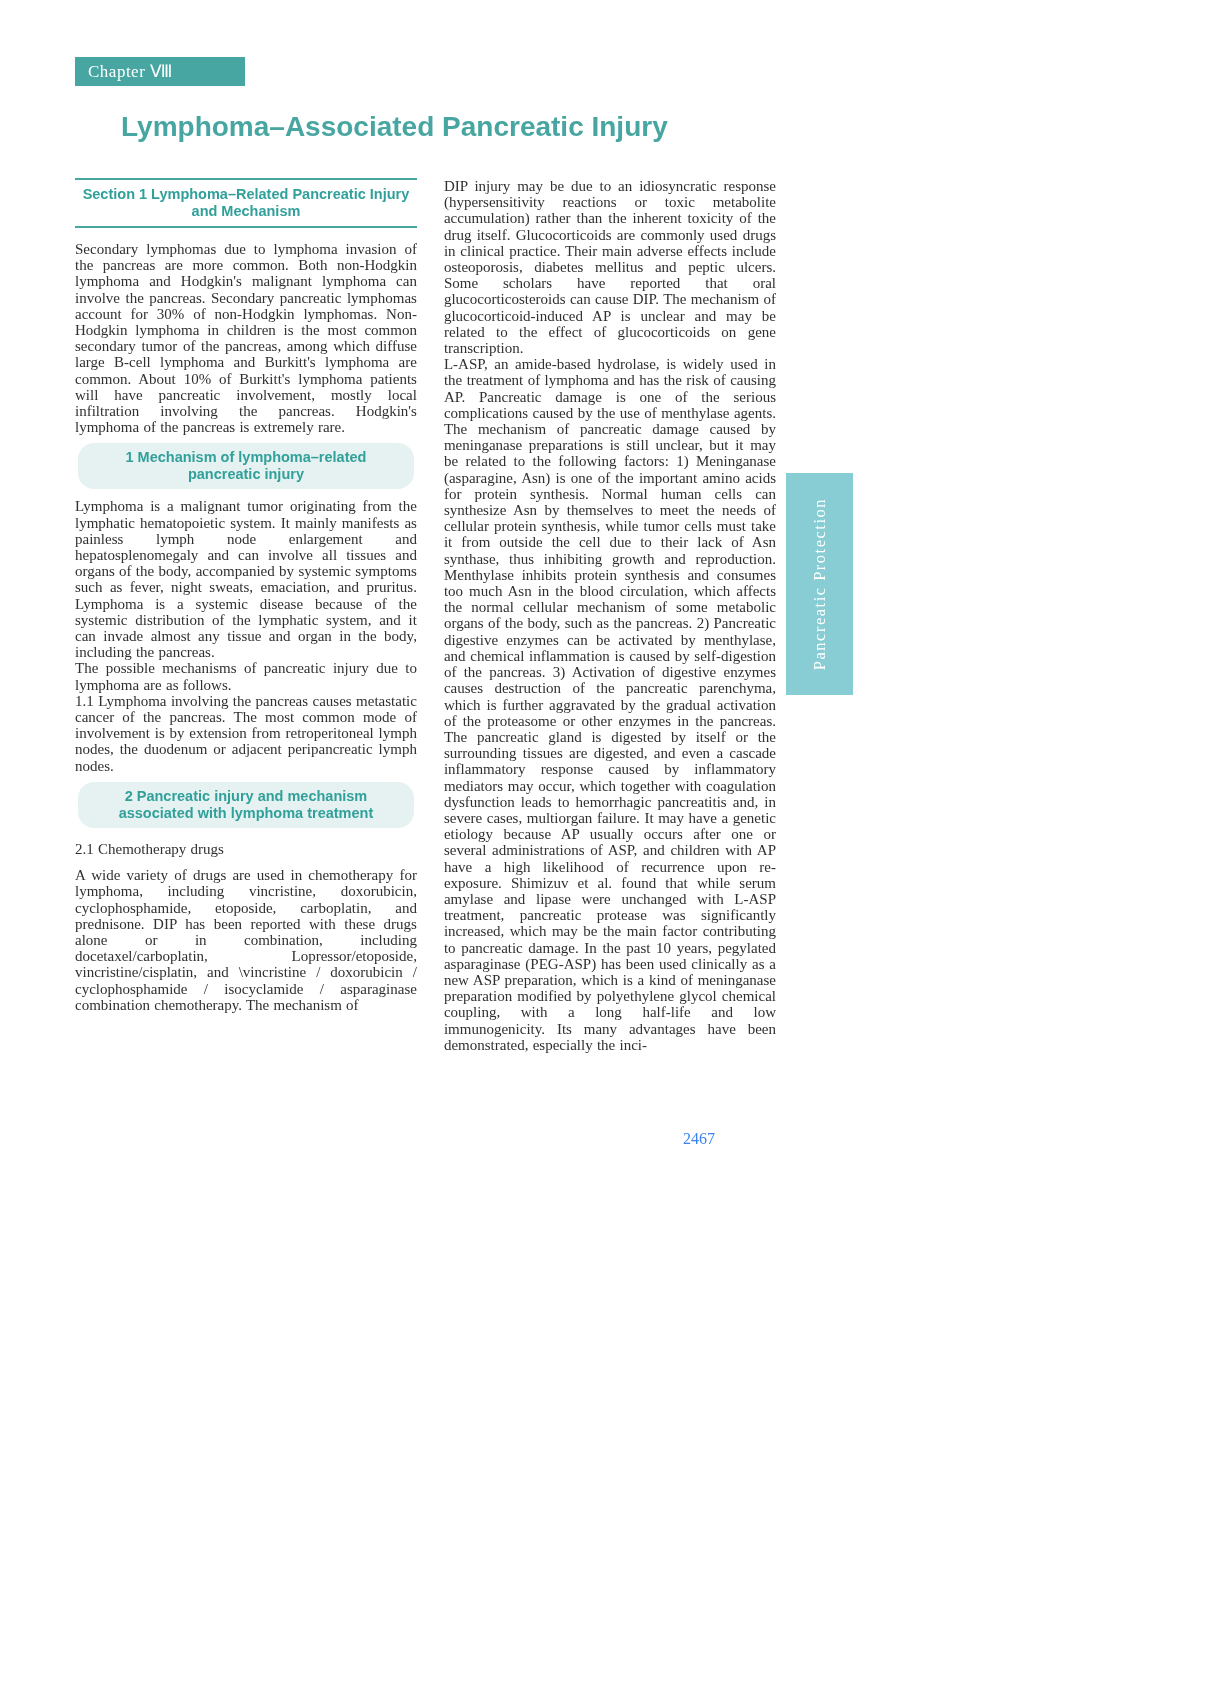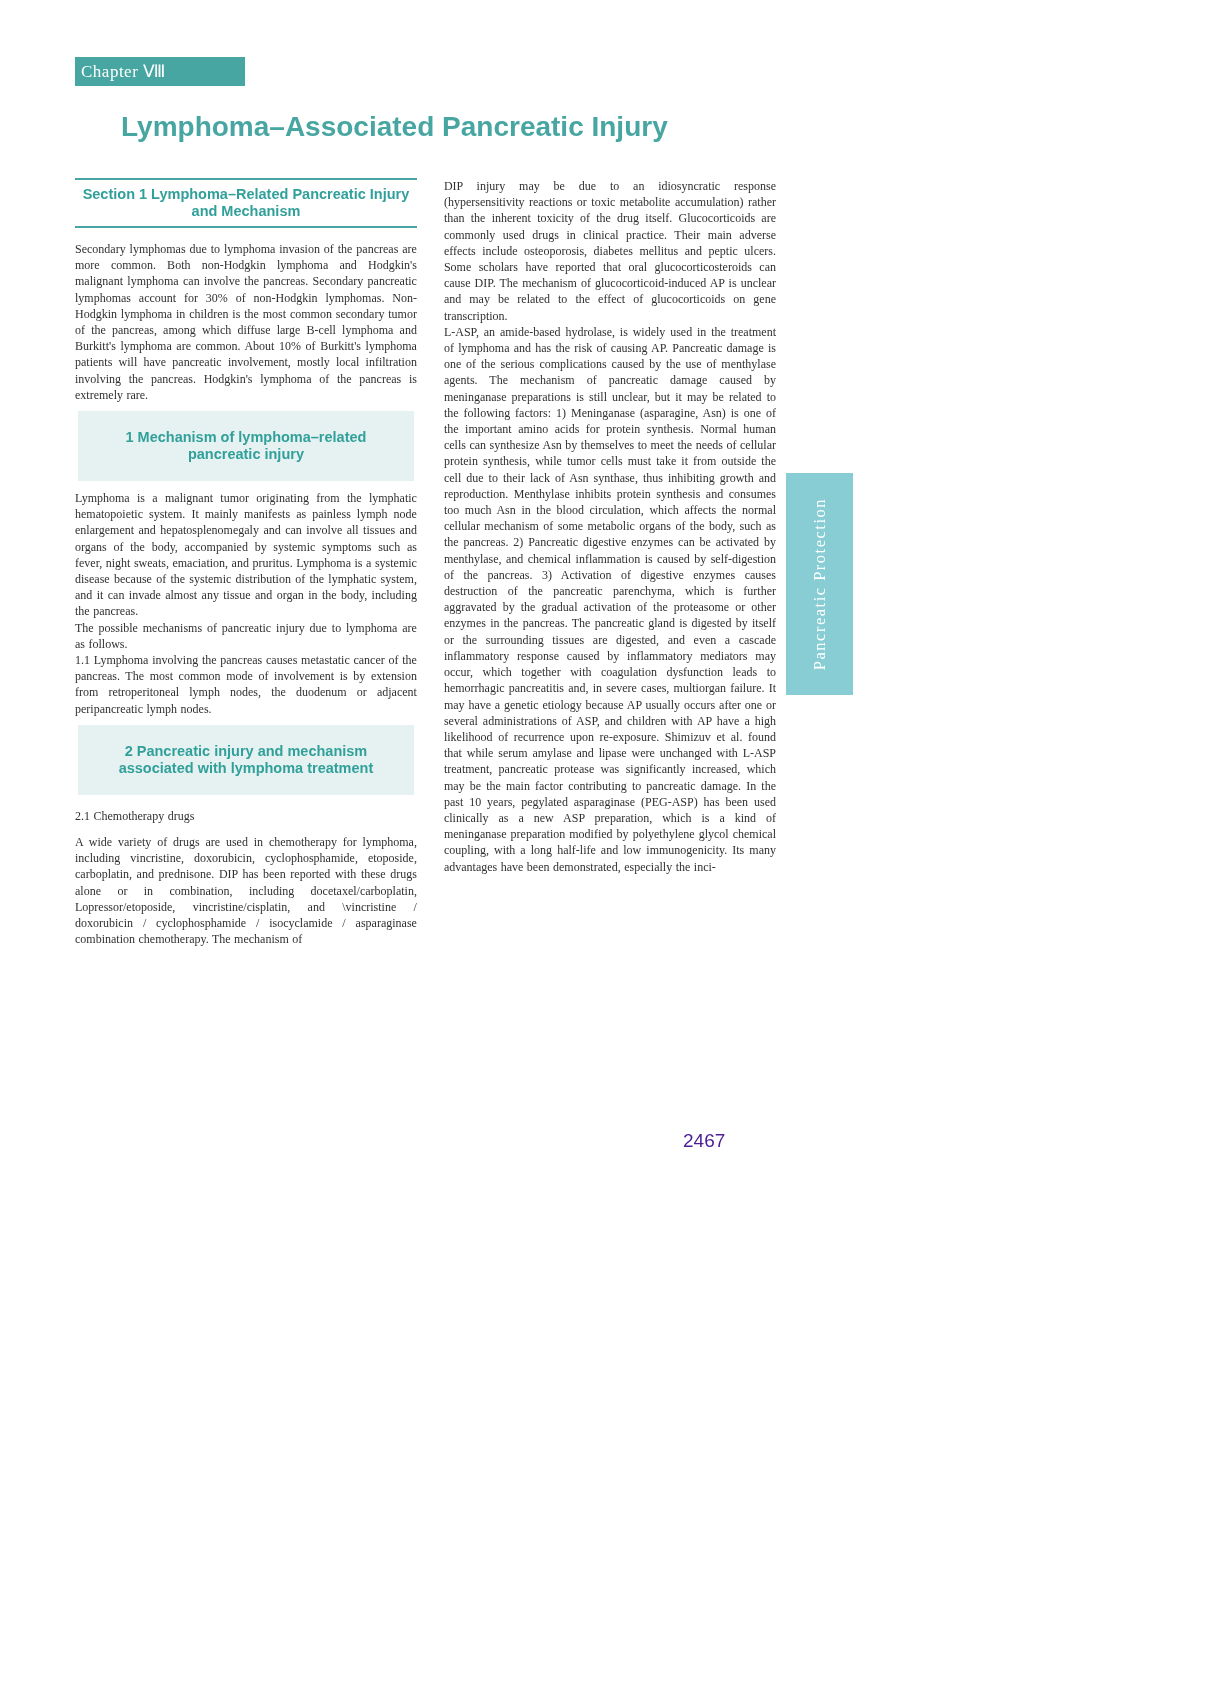--- a/index.html
+++ b/index.html
@@ -11,21 +11,21 @@
     overflow:hidden;
   }
 
   
   .chapter-badge {
     position:absolute; left:75px; top:57px;
     width:170px; height:29px;
     background:var(--teal, #47a6a1);
     color:#ffffff;
     display:flex; align-items:center;
-    padding-left:6px; box-sizing:border-box;
+    padding-left:13px; box-sizing:border-box;
     font-size:17px; letter-spacing:0.5px;
   }
 
   
   .page-title {
     position:absolute; left:121px; top:92px;
     font-family:"Liberation Sans", sans-serif;
     font-weight:bold; font-size:28px;
     color:var(--teal, #47a6a1);
     white-space:nowrap;
@@ -35,21 +35,21 @@
   .columns {
     position:absolute; left:75px; top:178px;
     width:701px;
     display:flex; gap:27px;
   }
   .col-left  { width:348px; }
   .col-right { width:338px; }
 
   .body-text p {
     margin:0;
-    font-size:12px; line-height:16.2px;
+    font-size:15px; line-height:16.2px;
     text-align:justify;
     word-spacing:0.5px;
     color:var(--text, #303030);
   }
 
   .section-heading {
     border-top:2px solid var(--teal, #47a6a1);
     border-bottom:2px solid var(--teal, #47a6a1);
     padding:6px 2px 7px;
     margin:0 0 13px 0;
@@ -58,22 +58,23 @@
     font-family:"Liberation Sans", sans-serif;
     font-weight:bold; font-size:14.5px; line-height:16.5px;
   }
 
   .sub-heading {
     background:var(--heading-bg, #e6f2f1);
     color:var(--teal-dark, #31a09a);
     font-family:"Liberation Sans", sans-serif;
     font-weight:bold; font-size:14.5px; line-height:17px;
     text-align:center;
-    padding:18px 16px;
+    padding:6px 16px;
     margin:8px 3px 9px 3px;
+    border-radius:16px;
   }
 
   .sub-sub-heading {
     margin:13px 0 10px 0 !important;
     text-align:left !important;
   }
 
   
   .side-tab {
     position:absolute; left:786px; top:473px;
@@ -85,22 +86,22 @@
     writing-mode:vertical-rl;
     transform:rotate(180deg);
     color:#ffffff;
     font-family:"Liberation Serif", serif;
     font-size:16.5px; letter-spacing:1.5px;
     white-space:nowrap;
   }
 
   .page-number {
     position:absolute; left:683px; top:1130px;
-    font-family:Liberation Sans, sans-serif;
-    font-size:19px; color:#4c1d95;
+    font-family:Liberation Serif, serif;
+    font-size:16px; color:#3b82f6;
   }
 </style>
 </head>
 <body>
 
 <div class="page">
 
   <div class="chapter-badge">
     <span>Chapter Ⅷ</span>
   </div>

